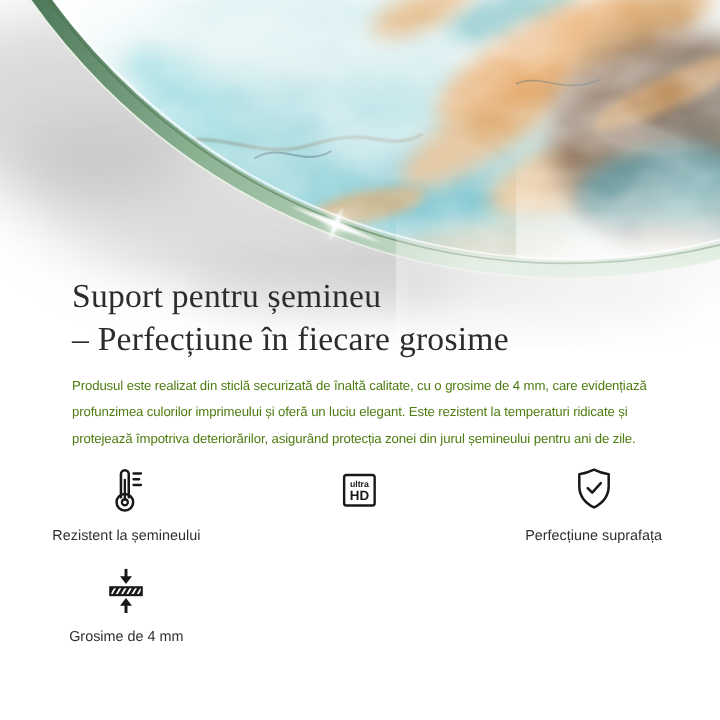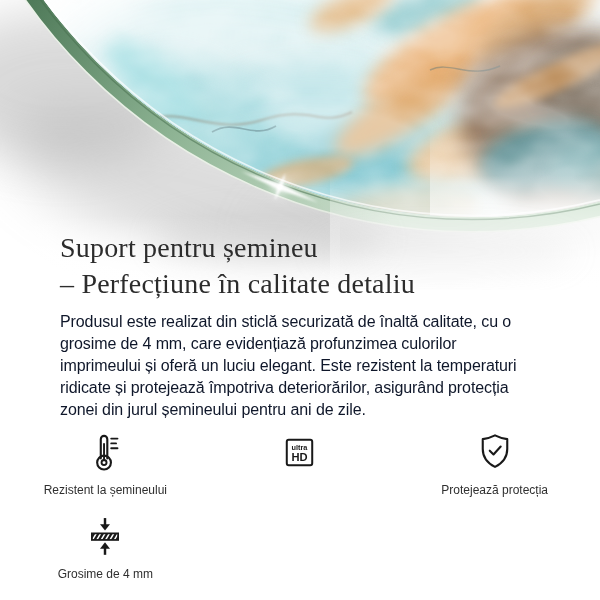--- a/index.html
+++ b/index.html
@@ -8,21 +8,21 @@
     font-family:"Liberation Sans","DejaVu Sans",sans-serif;color:#3e3e3e;
   }
   .hero{position:absolute;top:0;left:0;width:600px;height:290px;z-index:0;pointer-events:none;}
   .content{position:relative;z-index:1;padding:0 60px;margin-top:230px;}
   h1{
     margin:2px 0 0;font-family:"Liberation Serif","DejaVu Serif",serif;font-weight:400;
     font-size:28px;line-height:36px;color:#2c2c2c;letter-spacing:0.2px;
   }
   h1 span{display:block;}
   .desc{
-    margin:9px 0 0;font-size:16px;line-height:22px;color:#0f172a;letter-spacing:-0.1px;
+    margin:9px 0 0;font-size:11px;line-height:22px;color:#4d7c0f;letter-spacing:-0.1px;
   }
   .features{
     position:relative;z-index:1;margin:8px 8px 0;display:grid;
     grid-template-columns:1fr 1fr 1fr;row-gap:16px;
   }
   .feature{display:flex;flex-direction:column;align-items:center;}
   .ficon{height:46px;display:flex;align-items:center;justify-content:center;}
   .flabel{margin-top:8px;font-size:12px;line-height:14px;color:#2f2f2f;text-align:center;}
   .ic{stroke:#191919;fill:none;stroke-linecap:round;stroke-linejoin:round;}
   .ictxt{fill:#191919;font-family:"Liberation Sans","DejaVu Sans",sans-serif;font-weight:bold;}
@@ -124,21 +124,21 @@
     <polygon points="-42,0 0,-3 42,0 0,3" fill="#ffffff" opacity="0.95" filter="url(#b1)"></polygon>
     <polygon points="-2.6,0 0,-15 2.6,0 0,15" fill="#ffffff" opacity="0.9" filter="url(#b1)"></polygon>
     <circle r="2.4" fill="#ffffff"></circle>
   </g>
 </svg>
 </div>
 
 <div class="content">
   <h1>
     <span>Suport pentru șemineu</span>
-    <span>– Perfecțiune în calitate detaliu</span>
+    <span>– Perfecțiune în fiecare grosime</span>
   </h1>
   <p class="desc">Produsul este realizat din sticlă securizată de înaltă calitate, cu o grosime de 4 mm, care evidențiază profunzimea culorilor imprimeului și oferă un luciu elegant. Este rezistent la temperaturi ridicate și protejează împotriva deteriorărilor, asigurând protecția zonei din jurul șemineului pentru ani de zile.</p>
 </div>
 
 <div class="features">
 
   <div class="feature">
     <div class="ficon">
       <svg width="46" height="46" viewBox="0 0 48 48">
         <g class="ic" stroke-width="2.2">
@@ -167,21 +167,21 @@
 
   <div class="feature">
     <div class="ficon">
       <svg width="42" height="42" viewBox="0 0 48 48">
         <g class="ic" stroke-width="2.4">
           <path d="M24,5 C28.8,7.4 33.4,8.8 38,9.3 V20.5 C38,29.8 32.3,36.8 24,41 C15.7,36.8 10,29.8 10,20.5 V9.3 C14.6,8.8 19.2,7.4 24,5 Z"></path>
           <path d="M18,22.5 L22.3,26.8 L30.5,17.8"></path>
         </g>
       </svg>
     </div>
-    <div class="flabel">Protejează protecția</div>
+    <div class="flabel">Perfecțiune suprafața</div>
   </div>
 
 
 
   <div class="feature">
     <div class="ficon">
       <svg width="42" height="42" viewBox="0 0 48 48">
         <defs>
             <clipPath id="barClip">
               <rect x="9" y="21" width="30" height="7.5"></rect>

